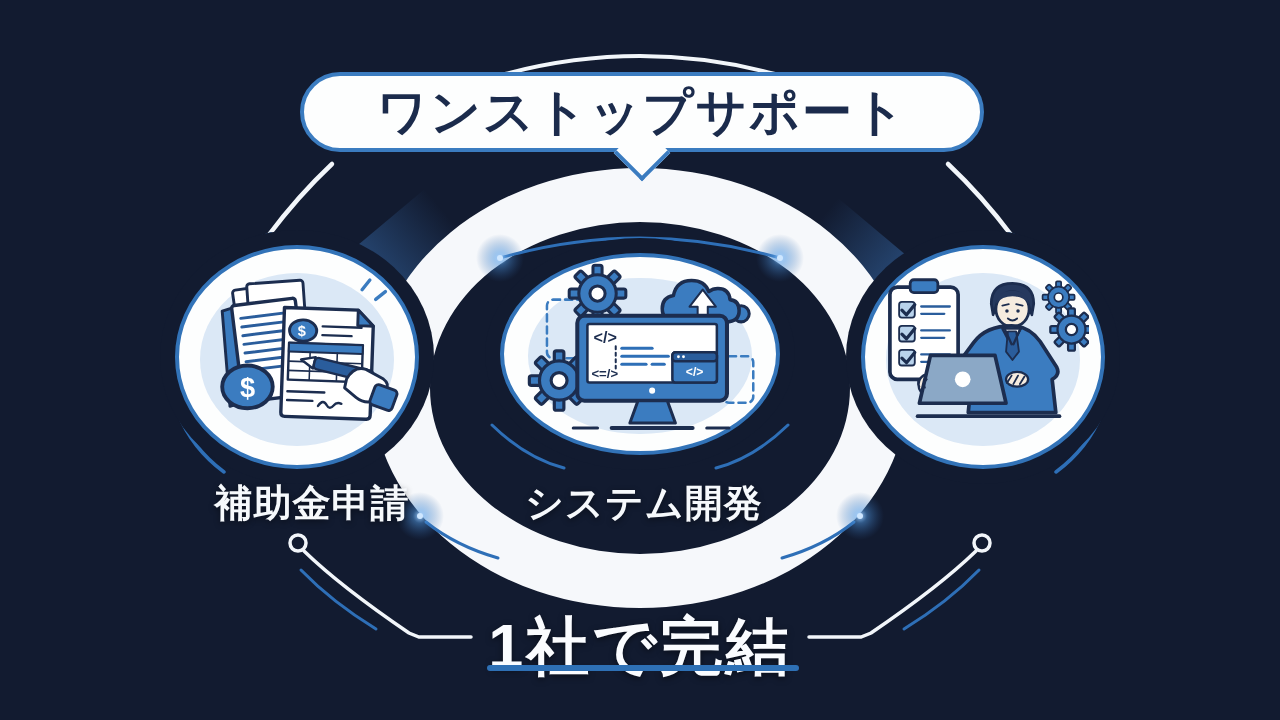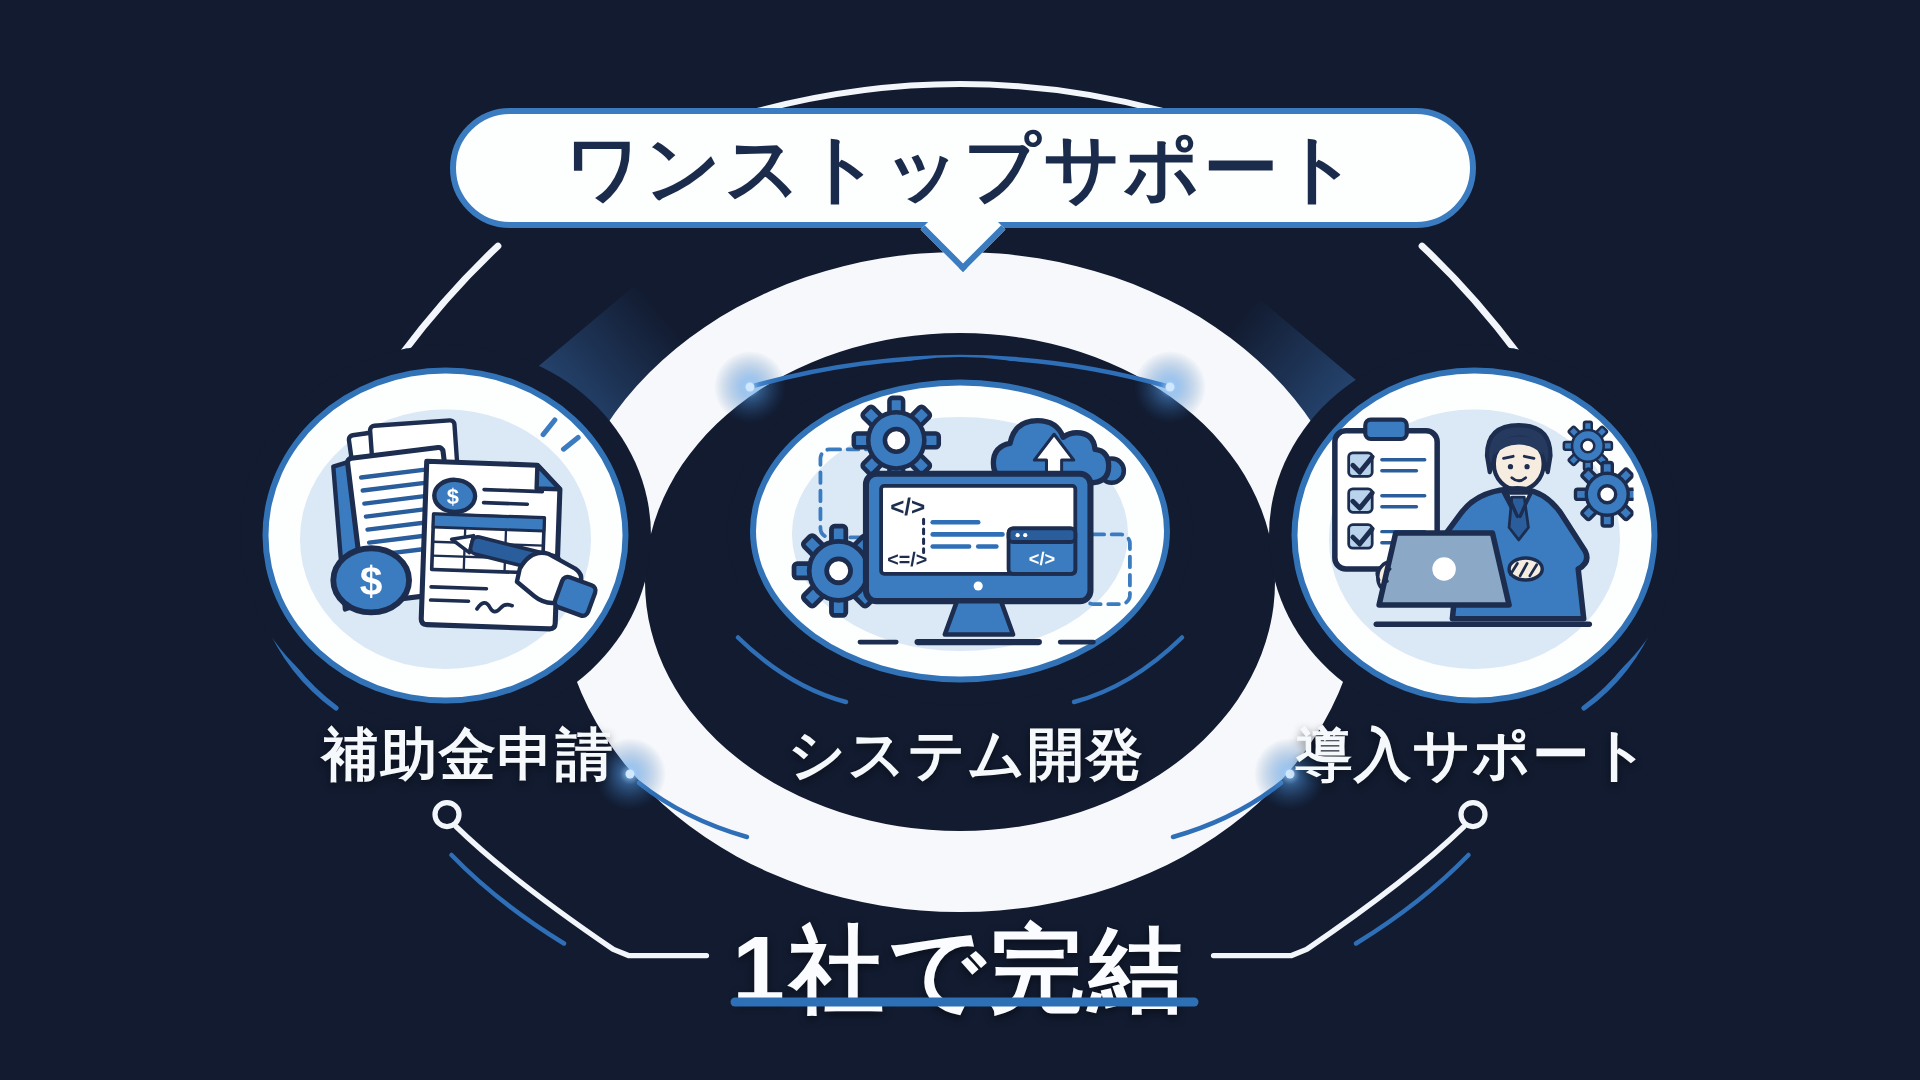--- a/index.html
+++ b/index.html
@@ -275,18 +275,17 @@
         <ellipse cx="54" cy="122" rx="9" ry="11" fill="#f6ecdf" stroke-width="2.5"></ellipse>
         <path d="M58 90 L128 90 L140 142 L46 142 Z" fill="#8ba8c6" stroke-width="4"></path>
         <circle cx="93" cy="116" r="8.5" fill="#ffffff" stroke="none"></circle>
         <path d="M48 114 q-6 4 -2 10 M54 116 q-5 4 -2 9" fill="none" stroke-width="2"></path>
         <ellipse cx="152" cy="116" rx="12" ry="8" fill="#f6ecdf" stroke-width="2.5"></ellipse>
         <path d="M146 112 l-5 8 M153 112 l-5 9 M160 113 l-5 8" fill="none" stroke-width="2"></path>
         <line x1="44" y1="156" x2="198" y2="156" stroke-width="4"></line>
       </g>
     </svg>
   </div>
-  <div class="step-label label-right">導入サポート</div>
 
   <div class="footer-title">1社で完結</div>
   <div class="footer-underline"></div>
 
 </div>
 
 </body></html>

